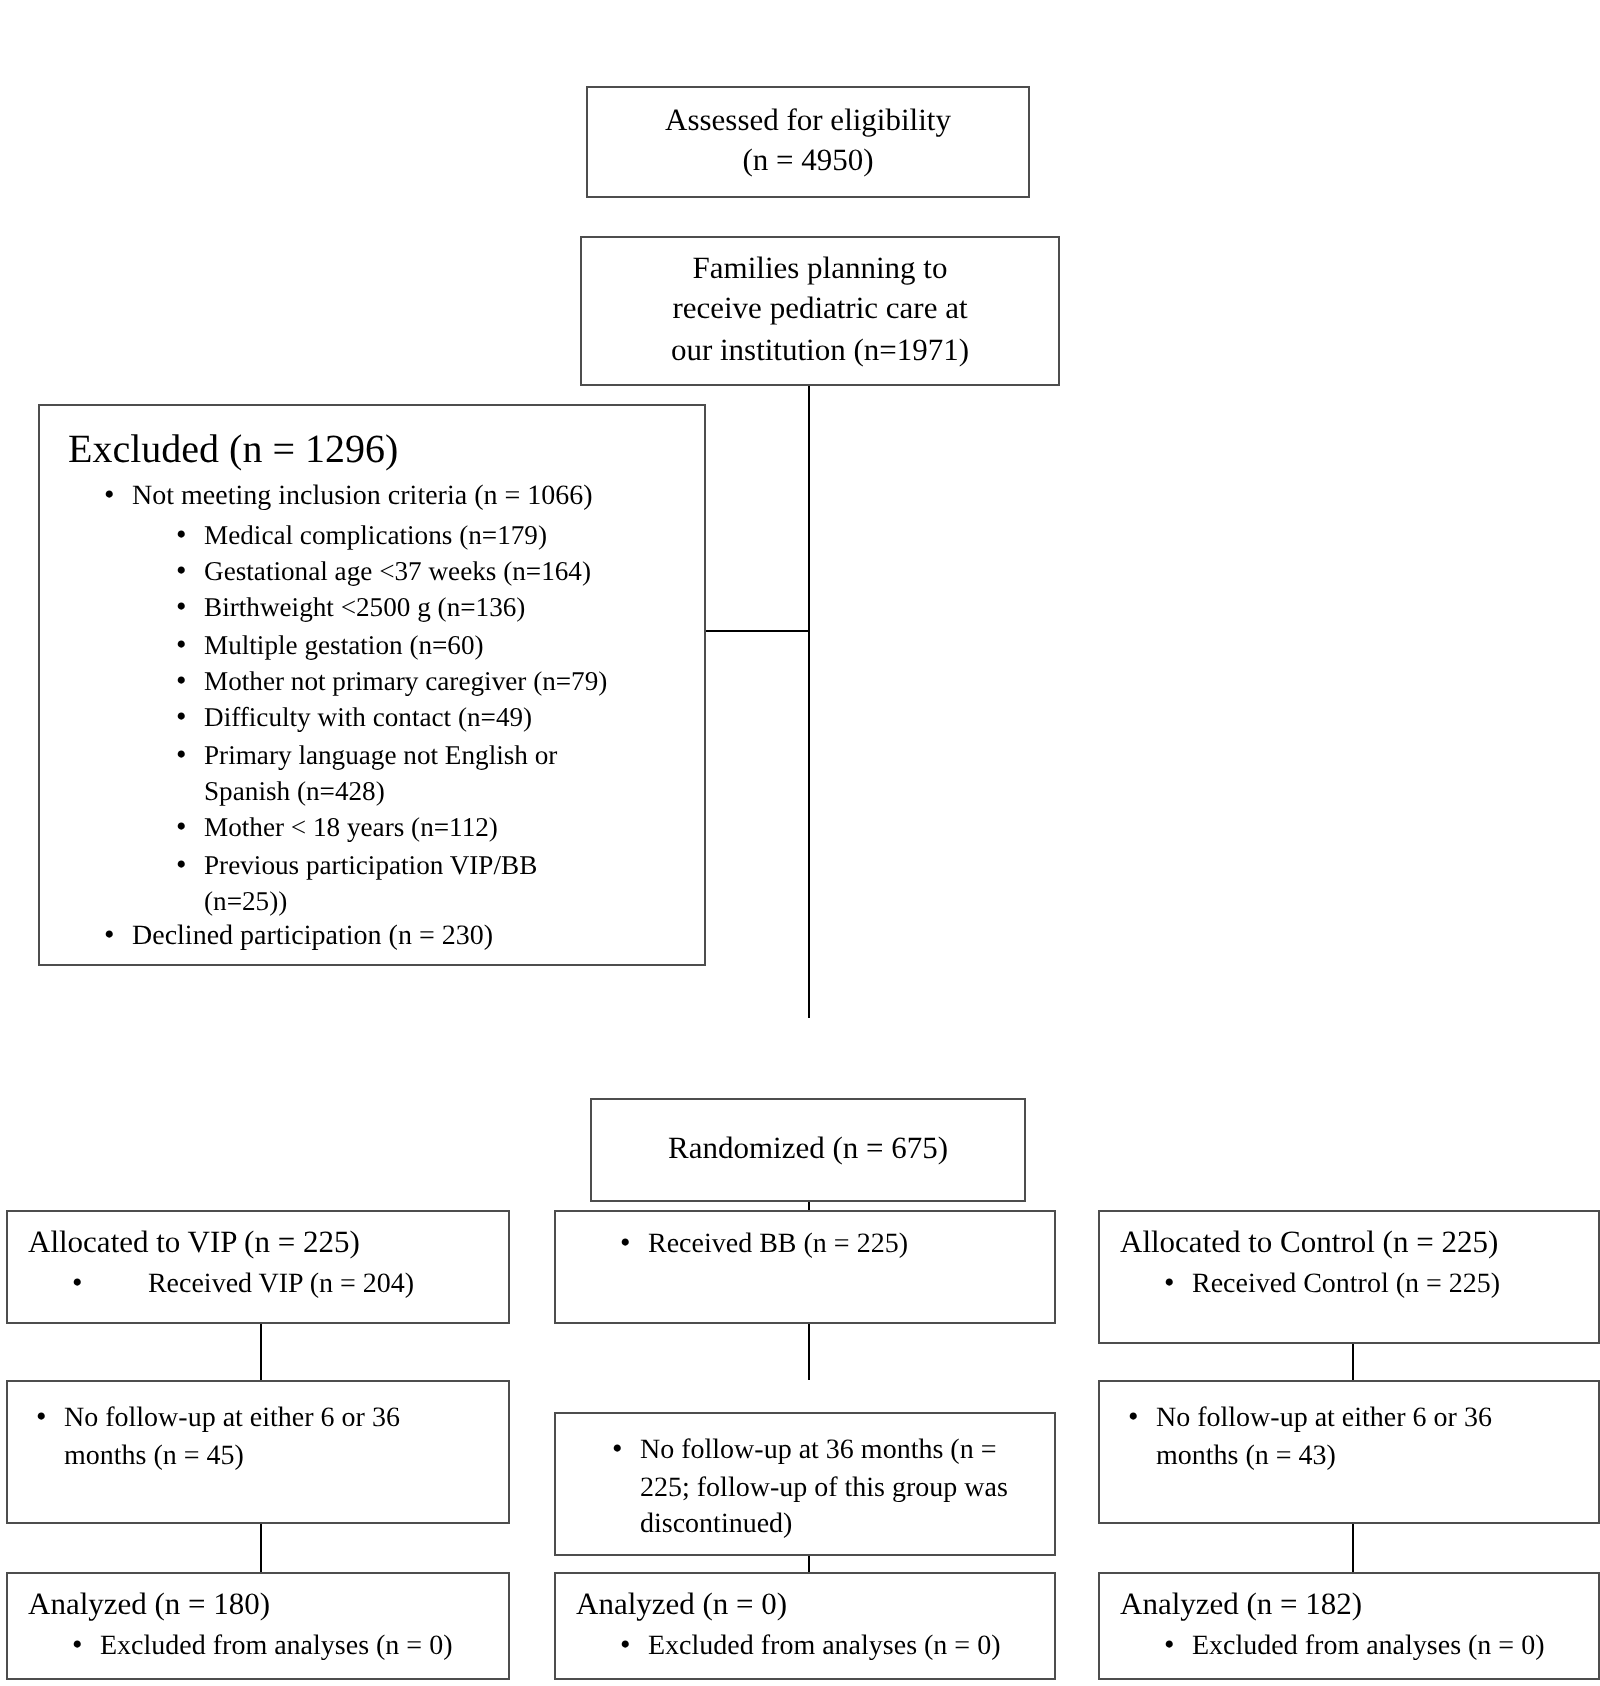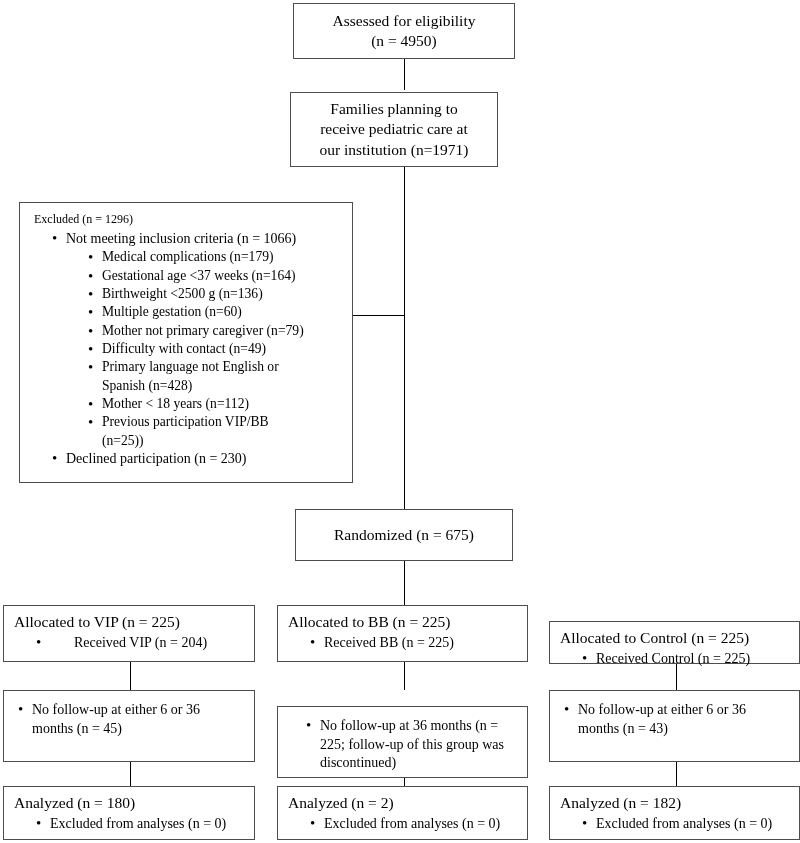--- a/index.html
+++ b/index.html
@@ -26,20 +26,21 @@
   .ctr {
     display: flex;
     flex-direction: column;
     align-items: center;
     justify-content: center;
     text-align: center;
     line-height: 1.28;
   }
   .pad {
     padding: 6px 9px 6px 9px;
+    margin-top: 40px;
   }
   .title-line {
     white-space: nowrap;
   }
   .hdr {
     font-size: 15.5px;
     line-height: 1.3;
   }
   ul.l1 {
     margin: 2px 0 0 0;
@@ -111,28 +112,28 @@
 
   <div class="vline" style="left:130px; top:762px; height:24px;"></div>
   <div class="vline" style="left:404px; top:762px; height:24px;"></div>
   <div class="vline" style="left:676px; top:762px; height:24px;"></div>
 
   <div class="box ctr pad hdr" style="left:293px; top:3px; width:222px; height:56px;">
     <div class="title-line">Assessed for eligibility</div>
     <div class="title-line">(n = 4950)</div>
   </div>
 
-  <div class="box ctr pad hdr" style="left:290px; top:92px; width:208px; height:75px;">
+  <div class="box ctr pad hdr" style="left:290px; top:78px; width:240px; height:75px;">
     <div class="title-line">Families planning to</div>
     <div class="title-line">receive pediatric care at</div>
     <div class="title-line">our institution (n=1971)</div>
   </div>
 
   <div class="box" style="left:19px; top:202px; width:334px; height:281px; padding:9px 10px 8px 14px;">
-    <div class="hdr" style="font-size:12px;">Excluded (n = 1296)</div>
+    <div class="hdr" style="font-size:20px;">Excluded (n = 1296)</div>
     <ul class="l1">
       <li>
         <span>Not meeting inclusion criteria (n = 1066)</span>
         <ul class="l2">
           <li>Medical complications (n=179)</li>
           <li>Gestational age &lt;37 weeks (n=164)</li>
           <li>Birthweight &lt;2500 g (n=136)</li>
           <li>Multiple gestation (n=60)</li>
           <li>Mother not primary caregiver (n=79)</li>
           <li>Difficulty with contact (n=49)</li>
@@ -150,27 +151,26 @@
   </div>
 
   <div class="box" style="left:3px; top:605px; width:252px; height:57px; padding:6px 23px 6px 10px;">
     <div class="hdr">Allocated to VIP (n = 225)</div>
     <ul class="l1 bullet-box" style="padding-left:22px;text-align:center;">
       <li>Received VIP (n = 204)</li>
     </ul>
   </div>
 
   <div class="box" style="left:277px; top:605px; width:251px; height:57px; padding:6px 8px 6px 10px;">
-    <div class="hdr">Allocated to BB (n = 225)</div>
     <ul class="l1 bullet-box" style="padding-left:22px;">
       <li>Received BB (n = 225)</li>
     </ul>
   </div>
 
-  <div class="box" style="left:549px; top:605px; width:251px; height:43px; padding:6px 8px 22px 10px;margin-top:16px;">
+  <div class="box" style="left:549px; top:605px; width:251px; height:67px; padding:6px 8px 22px 10px;">
     <div class="hdr">Allocated to Control (n = 225)</div>
     <ul class="l1 bullet-box" style="padding-left:22px;">
       <li>Received Control (n = 225)</li>
     </ul>
   </div>
 
   <div class="box" style="left:3px; top:690px; width:252px; height:72px; padding:8px 10px 6px 6px;">
     <ul class="l1 bullet-box" style="padding-left:8px;">
       <li style="max-width:215px;">No follow-up at either 6 or 36 months (n = 45)</li>
     </ul>
@@ -189,21 +189,21 @@
   </div>
 
   <div class="box" style="left:3px; top:786px; width:252px; height:54px; padding:6px 8px 6px 10px;">
     <div class="hdr">Analyzed (n = 180)</div>
     <ul class="l1 bullet-box" style="padding-left:22px;">
       <li>Excluded from analyses (n = 0)</li>
     </ul>
   </div>
 
   <div class="box" style="left:277px; top:786px; width:251px; height:54px; padding:6px 8px 6px 10px;">
-    <div class="hdr">Analyzed (n = 2)</div>
+    <div class="hdr">Analyzed (n = 0)</div>
     <ul class="l1 bullet-box" style="padding-left:22px;">
       <li>Excluded from analyses (n = 0)</li>
     </ul>
   </div>
 
   <div class="box" style="left:549px; top:786px; width:251px; height:54px; padding:6px 8px 6px 10px;">
     <div class="hdr">Analyzed (n = 182)</div>
     <ul class="l1 bullet-box" style="padding-left:22px;">
       <li>Excluded from analyses (n = 0)</li>
     </ul>

